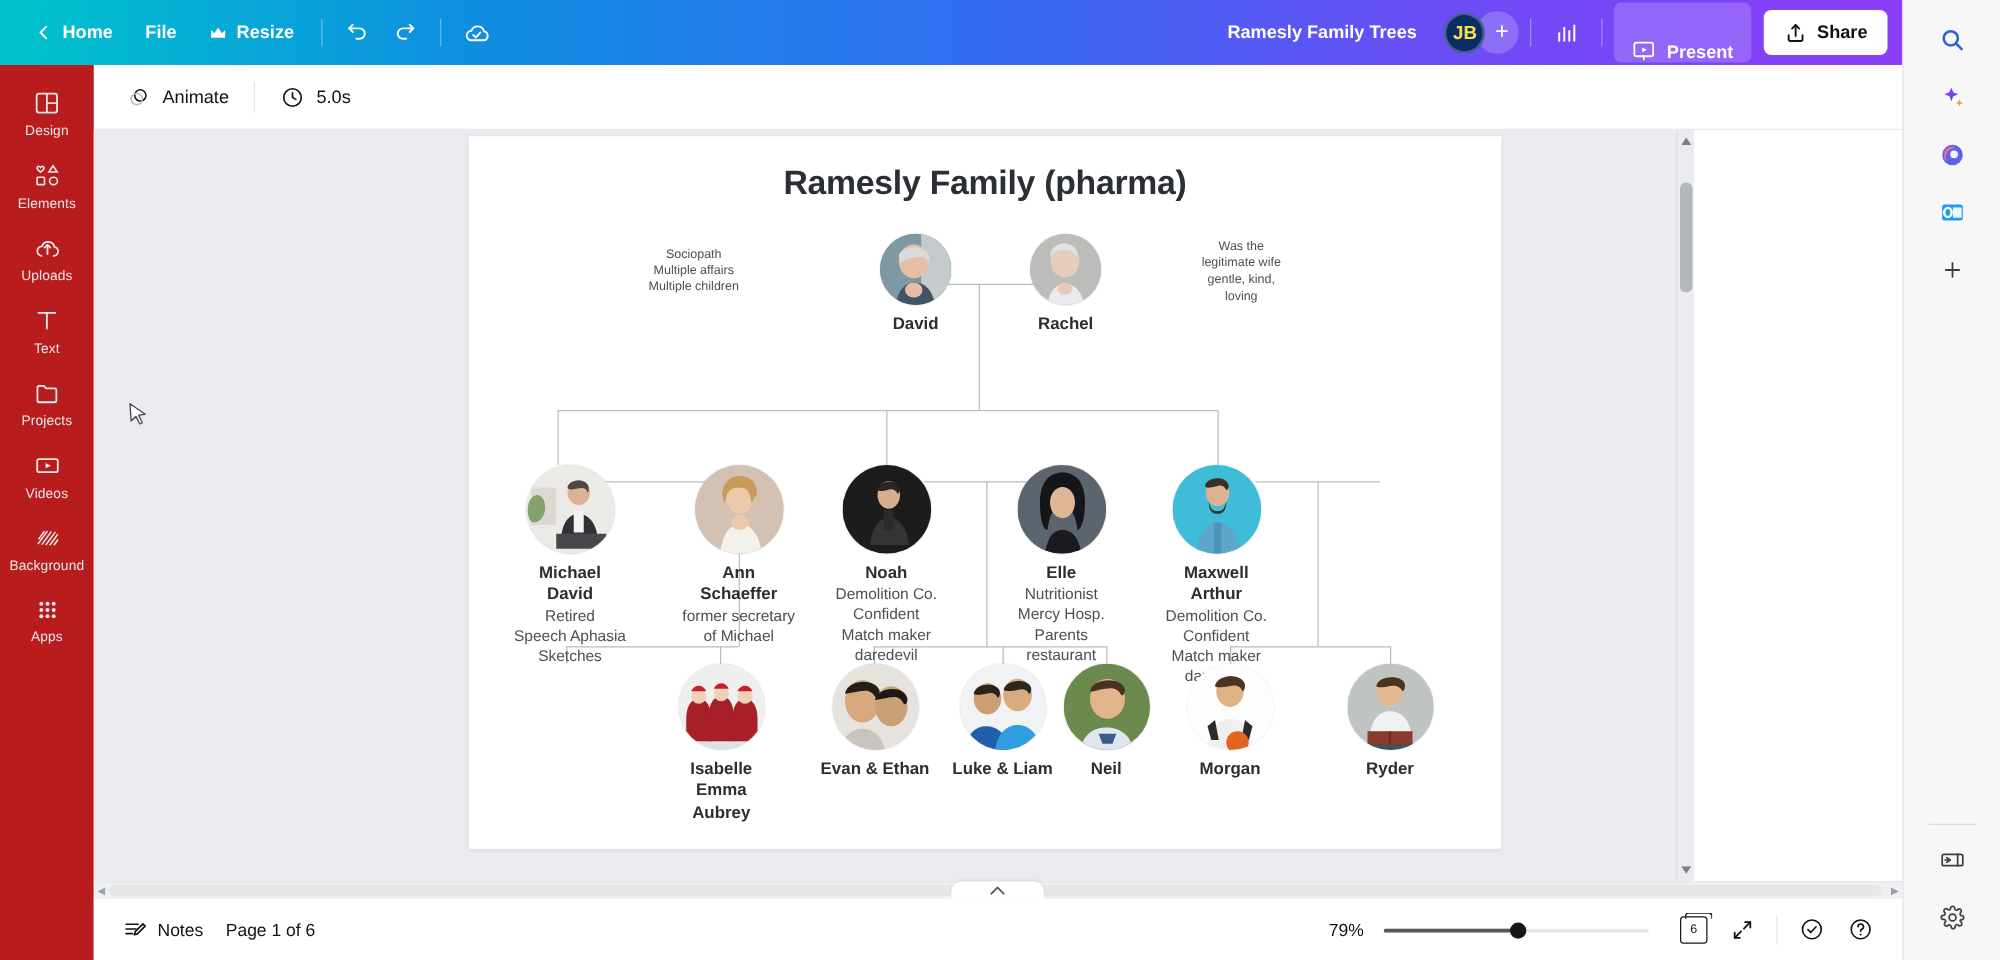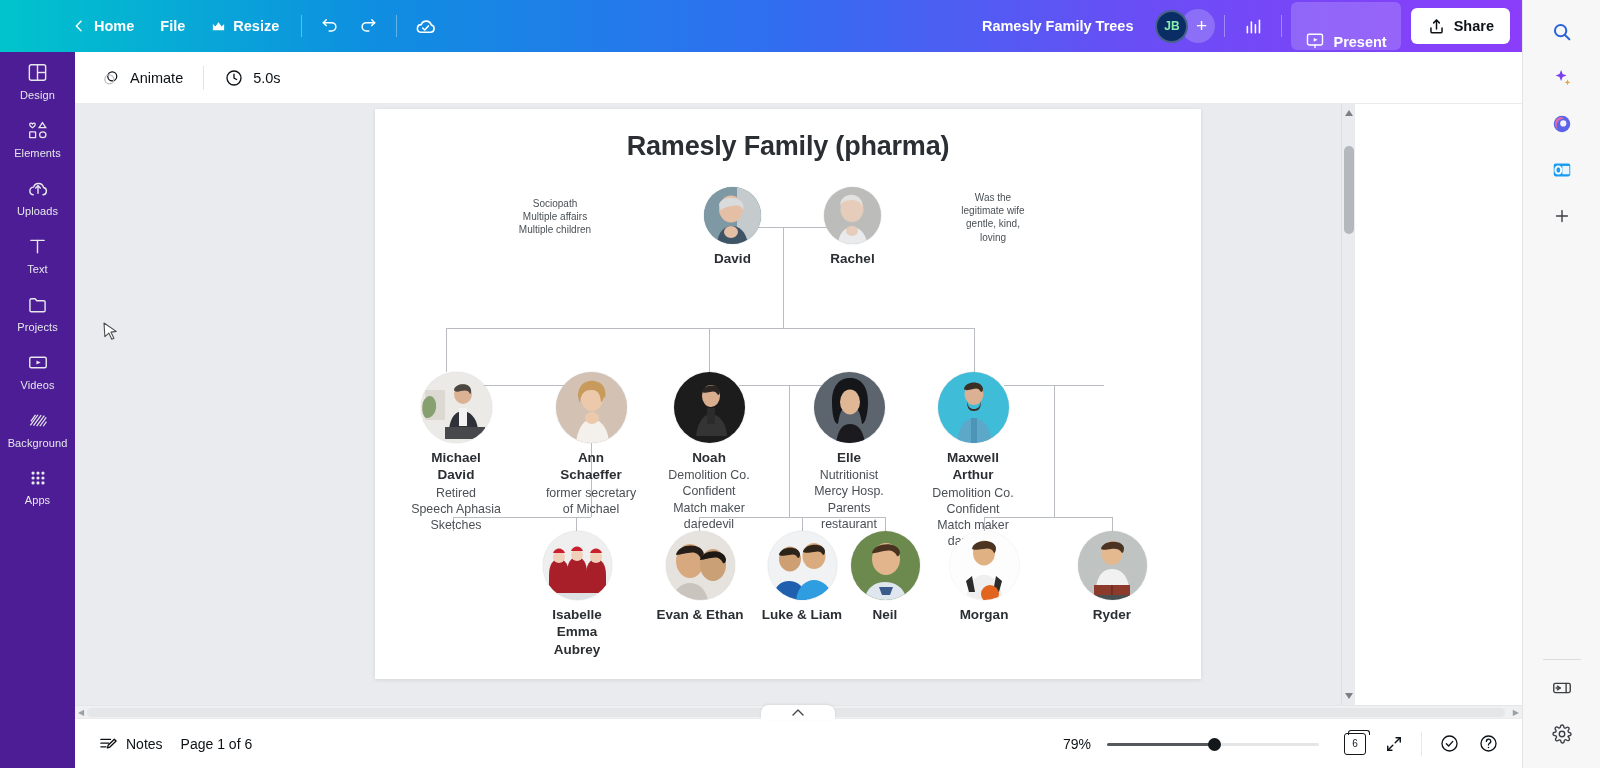--- a/index.html
+++ b/index.html
@@ -8,21 +8,21 @@
     font-family: "Liberation Sans", sans-serif;
     background: #ffffff;
     -webkit-font-smoothing: antialiased;
   }
   .app { position: relative; width: 1600px; height: 768px; }
 
   
   .topbar {
     position: absolute; left: 0; top: 0; width: 1522px; height: 52px;
     background: linear-gradient(90deg, #00c4cc 0%, #0e8fe0 24%, #2f6ff0 50%, #6a4df5 75%, #8b3dfa 100%);
-    display: flex; align-items: center; color: #fff; padding-left: 44px;
+    display: flex; align-items: center; color: #fff;
   }
   .tb-left { display: flex; align-items: center; gap: 0; padding-left: 14px; }
   .tb-btn {
     display: flex; align-items: center; gap: 7px;
     height: 34px; padding: 0 13px; border-radius: 6px;
     font-size: 14.5px; font-weight: 700; color: #fff; cursor: pointer;
     white-space: nowrap;
   }
   .chev-back { width: 16px; height: 16px; display: inline-block; }
   .icon-btn {
@@ -31,21 +31,21 @@
   }
   .tb-sep { width: 1px; height: 22px; background: rgba(255,255,255,.35); margin: 0 9px; }
   .tb-spacer { flex: 1; }
   .doc-title {
     font-size: 14.5px; font-weight: 700; color: #fff; padding: 6px 10px;
     border-radius: 5px; cursor: text; white-space: nowrap;
   }
   .avatar-wrap { display: flex; align-items: center; margin-left: 12px; }
   .avatar {
     width: 33px; height: 33px; border-radius: 50%;
-    background: #0b2d66; color: #86efac; font-size: 12px; font-weight: 700;
+    background: #0b2d66; color: #fde047; font-size: 15px; font-weight: 700;
     display: flex; align-items: center; justify-content: center;
     border: 2px solid rgba(255,255,255,.25); cursor: pointer; z-index: 2; text-align: center;
   }
   .add-collab {
     width: 34px; height: 34px; border-radius: 50%;
     background: rgba(255,255,255,.20); display: flex; align-items: center;
     justify-content: center; margin-left: -7px; cursor: pointer;
     font-size: 19px; font-weight: 400; color: #fff; padding-left: 6px;
   }
   .present-btn {
@@ -69,22 +69,22 @@
   .sub-btn {
     display: flex; align-items: center; gap: 9px; height: 34px; padding: 0 10px;
     border-radius: 6px; font-size: 14.5px; color: #0d1216; cursor: pointer;
     font-weight: 400;
   }
   .sub-sep { width: 1px; height: 24px; background: #e1e3e6; margin: 0 10px; }
 
   
   .sidebar {
     position: absolute; left: 0; top: 52px; width: 75px; height: 716px;
-    background: #4c1d95; display: flex; flex-direction: column;
-    align-items: center; overflow: hidden;
+    background: #b91c1c; display: flex; flex-direction: column;
+    align-items: center; padding-top: 10px; overflow: hidden;
   }
   .side-item {
     width: 68px; padding: 9px 0 7px; margin-bottom: 2px; border-radius: 8px;
     display: flex; flex-direction: column; align-items: center; gap: 5px;
     cursor: pointer; color: #e6e8ea;
   }
   .side-label { font-size: 11px; font-weight: 400; letter-spacing: .1px; }
 
   
   .workarea {

